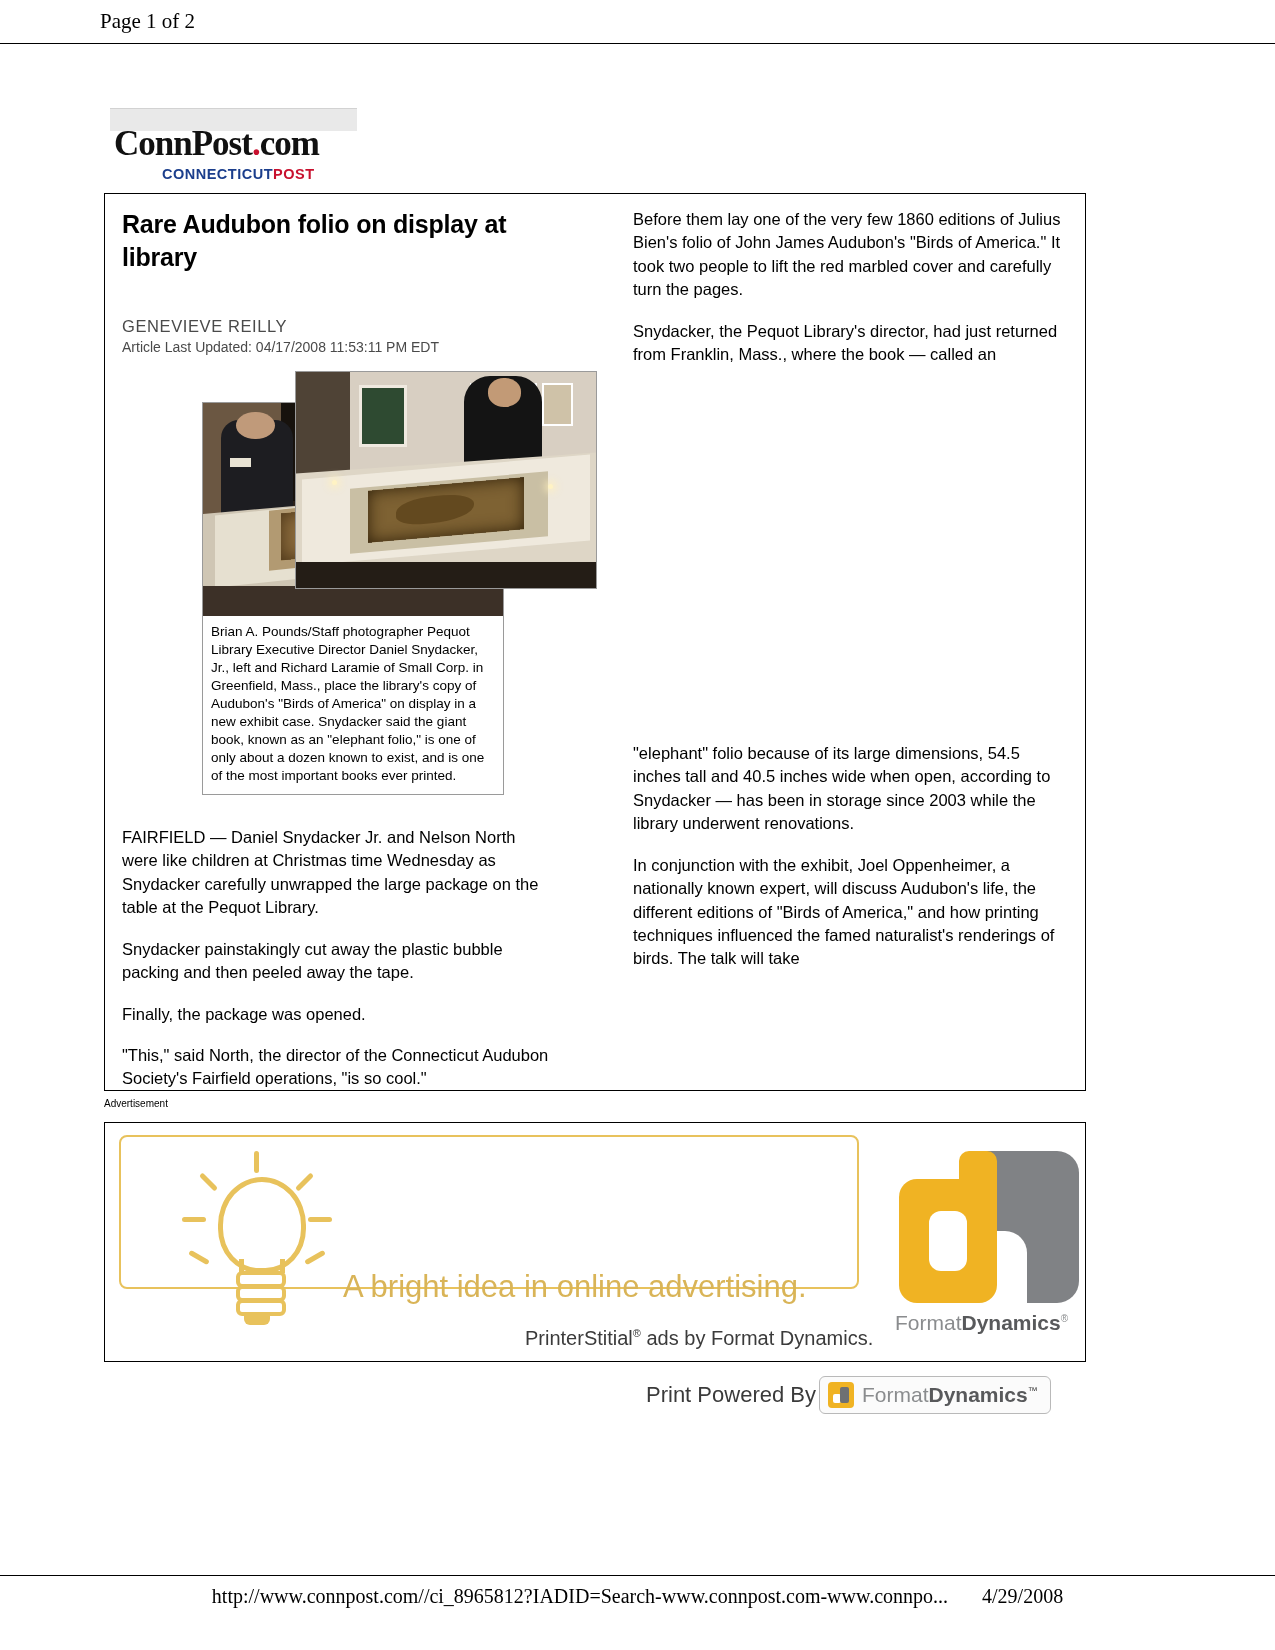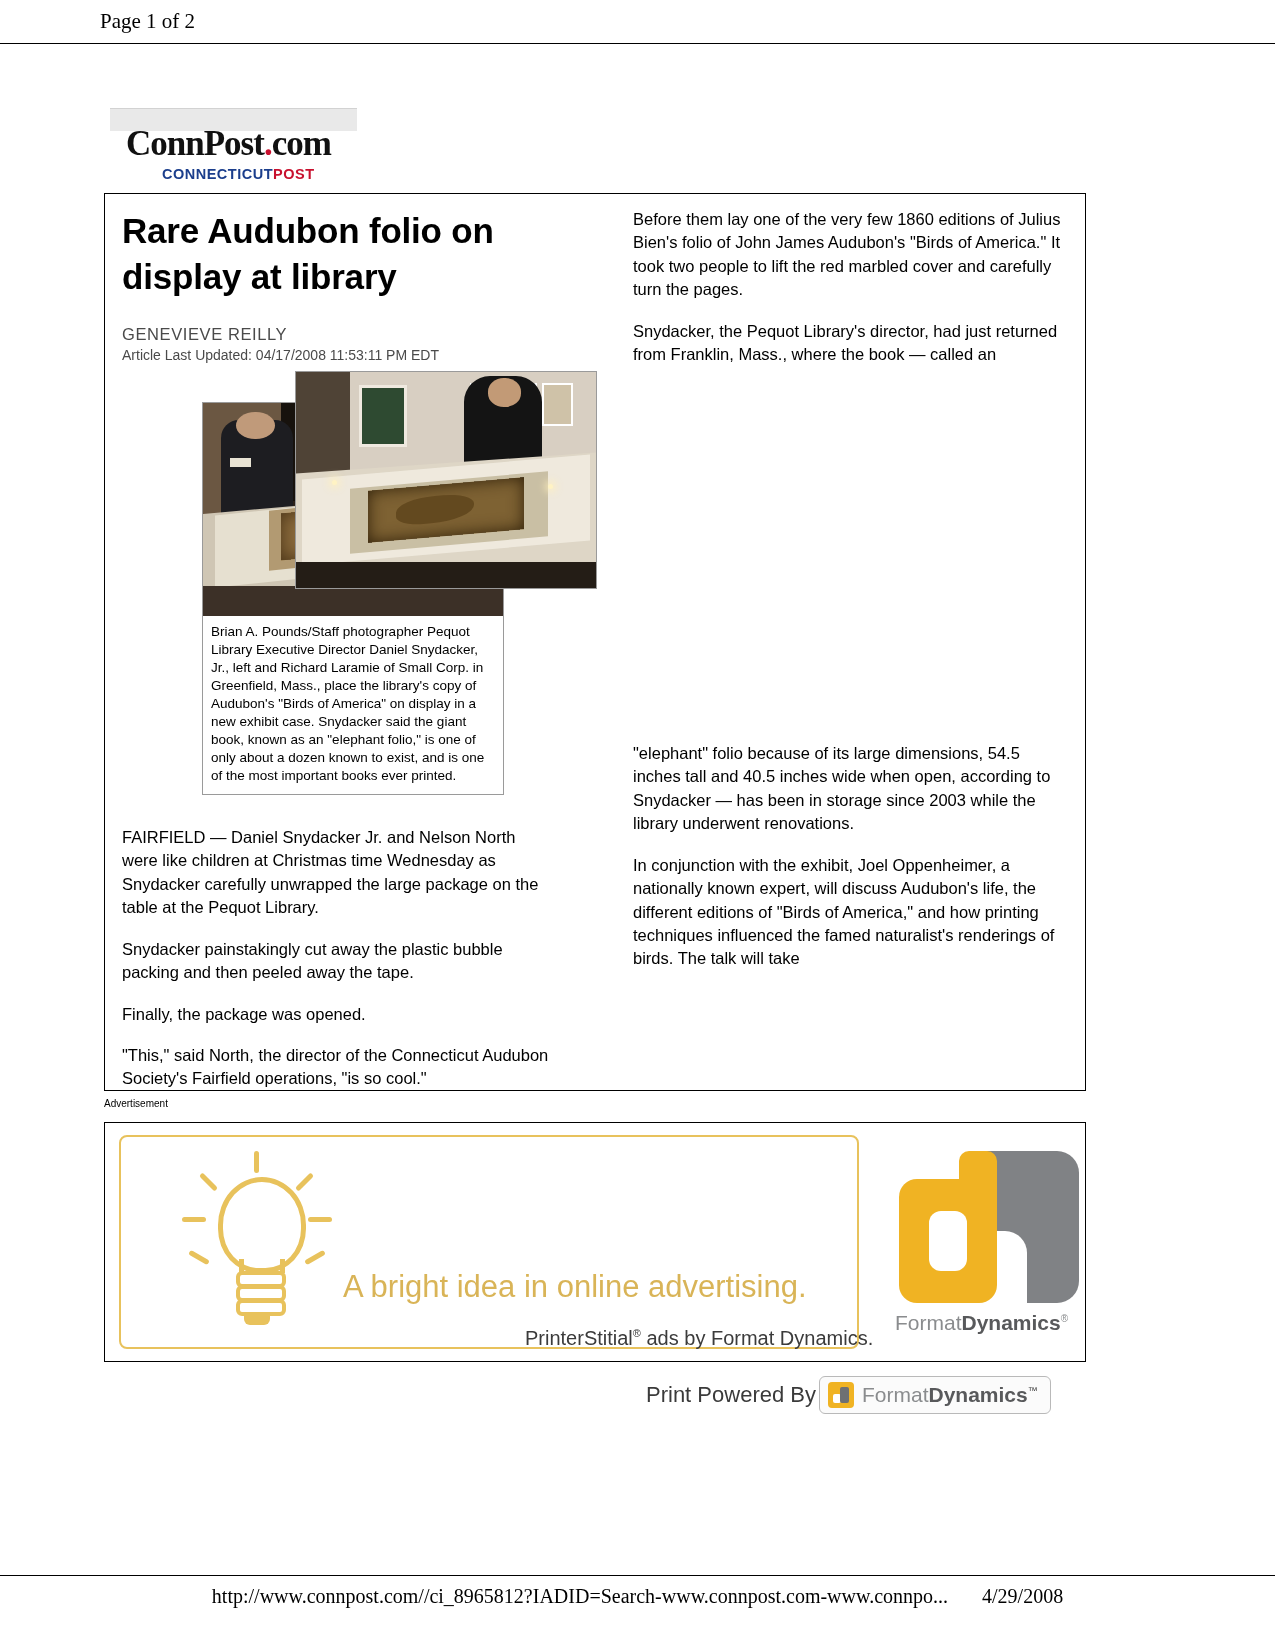--- a/index.html
+++ b/index.html
@@ -60,21 +60,21 @@
   }
   .masthead .tab-strip {
     position: absolute;
     left: 0; top: 0;
     width: 247px; height: 22px;
     background: #e9e9e9;
     border-top: 1px solid #d2d2d2;
   }
   .masthead .logo-text {
     position: absolute;
-    left: 16px; top: 16px;
+    left: 4px; top: 16px;
     font-family: "Liberation Serif", serif;
     font-weight: bold;
     font-size: 35px;
     letter-spacing: -1px;
     color: #111;
     white-space: nowrap;
   }
   .masthead .logo-text .dot { color: #c8102e; }
   .masthead .logo-sub {
     position: absolute;
@@ -101,23 +101,23 @@
   .col {
     position: absolute;
     top: 14px;
     width: 430px;
     font-family: "Liberation Sans", sans-serif;
   }
   .col-left { left: 17px; }
   .col-right { left: 528px; }
 
   h1.headline {
-    margin: 0 0 26px 0;
-    font-family: "Liberation Sans", sans-serif;
-    font-size: 35px;
+    margin: 0 0 44px 0;
+    font-family: "Liberation Sans", sans-serif;
+    font-size: 25px;
     font-weight: bold;
     line-height: 1.3;
     letter-spacing: -0.2px;
   }
   .byline {
     font-family: "Liberation Sans", sans-serif;
     font-size: 16.5px;
     color: #4a4a4a;
     letter-spacing: 0.6px;
     margin-bottom: 3px;
@@ -223,21 +223,21 @@
     top: 1122px;
     width: 982px;
     height: 240px;
     border: 1px solid #000;
     box-sizing: border-box;
     background: #fff;
   }
   .ad-inner {
     position: absolute;
     left: 14px; top: 12px;
-    width: 740px; height: 214px;
+    width: 740px; height: 154px;
     border: 2px solid #e8c25c;
     border-radius: 8px;
     box-sizing: border-box;
     padding-left: 12px;
   }
   .bulb-wrap { position:absolute; left: 45px; top: 18px; width: 180px; height: 178px; }
   .bulb-glass {
     position:absolute; left:52px; top:22px; width:78px; height:86px;
     border: 5px solid #e8c25c; border-radius: 50% 50% 46% 46%;
   }

